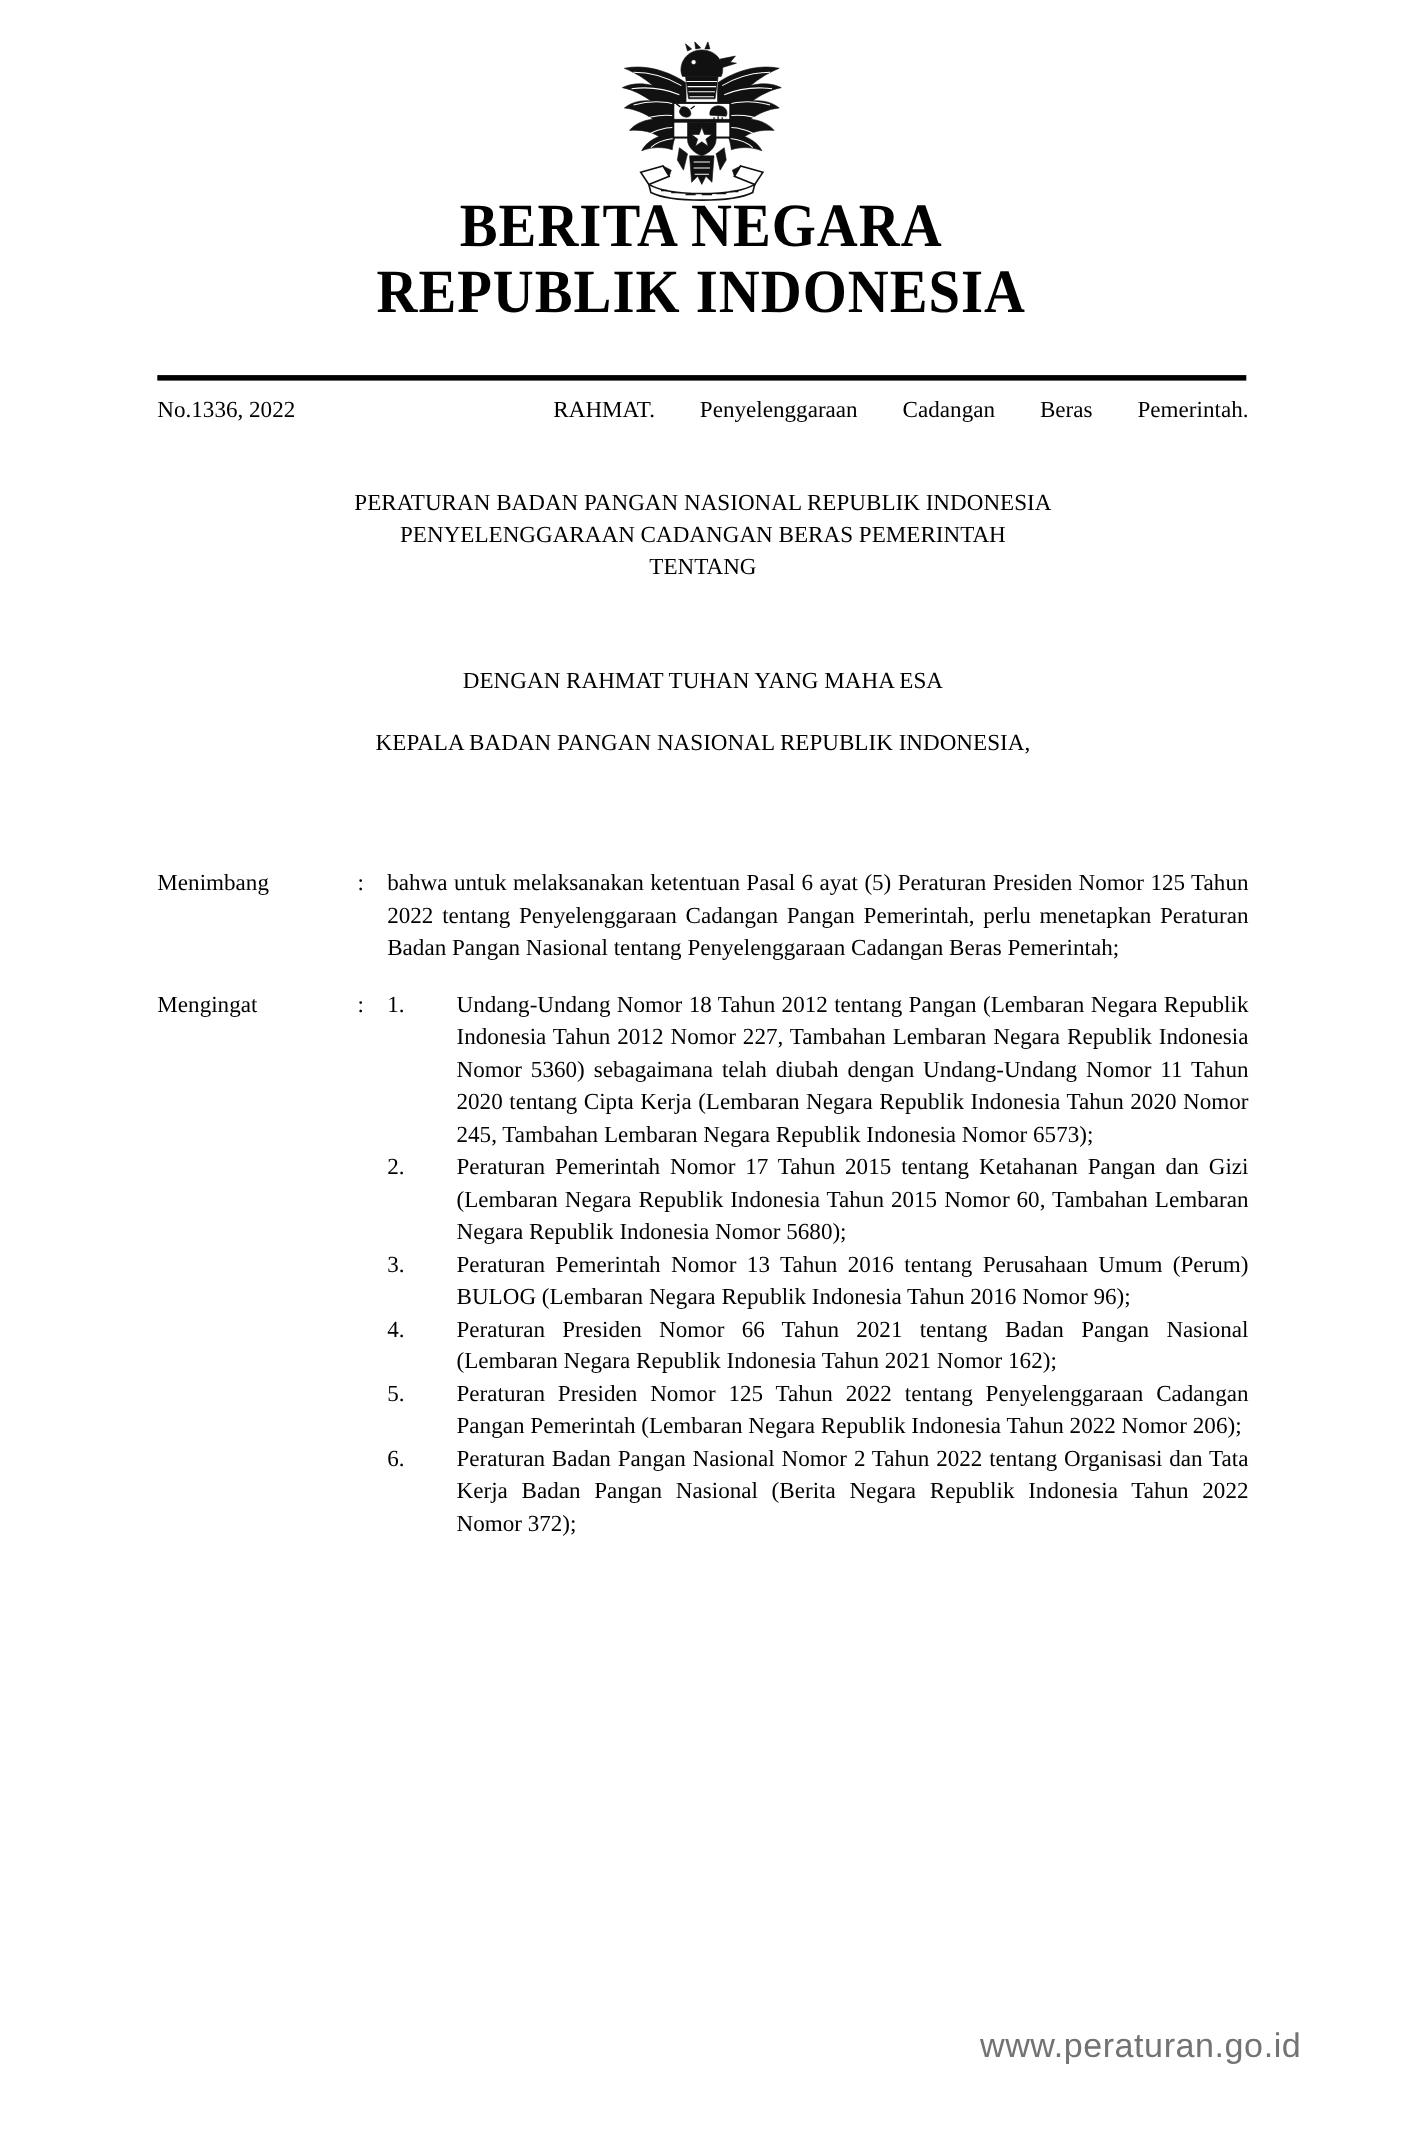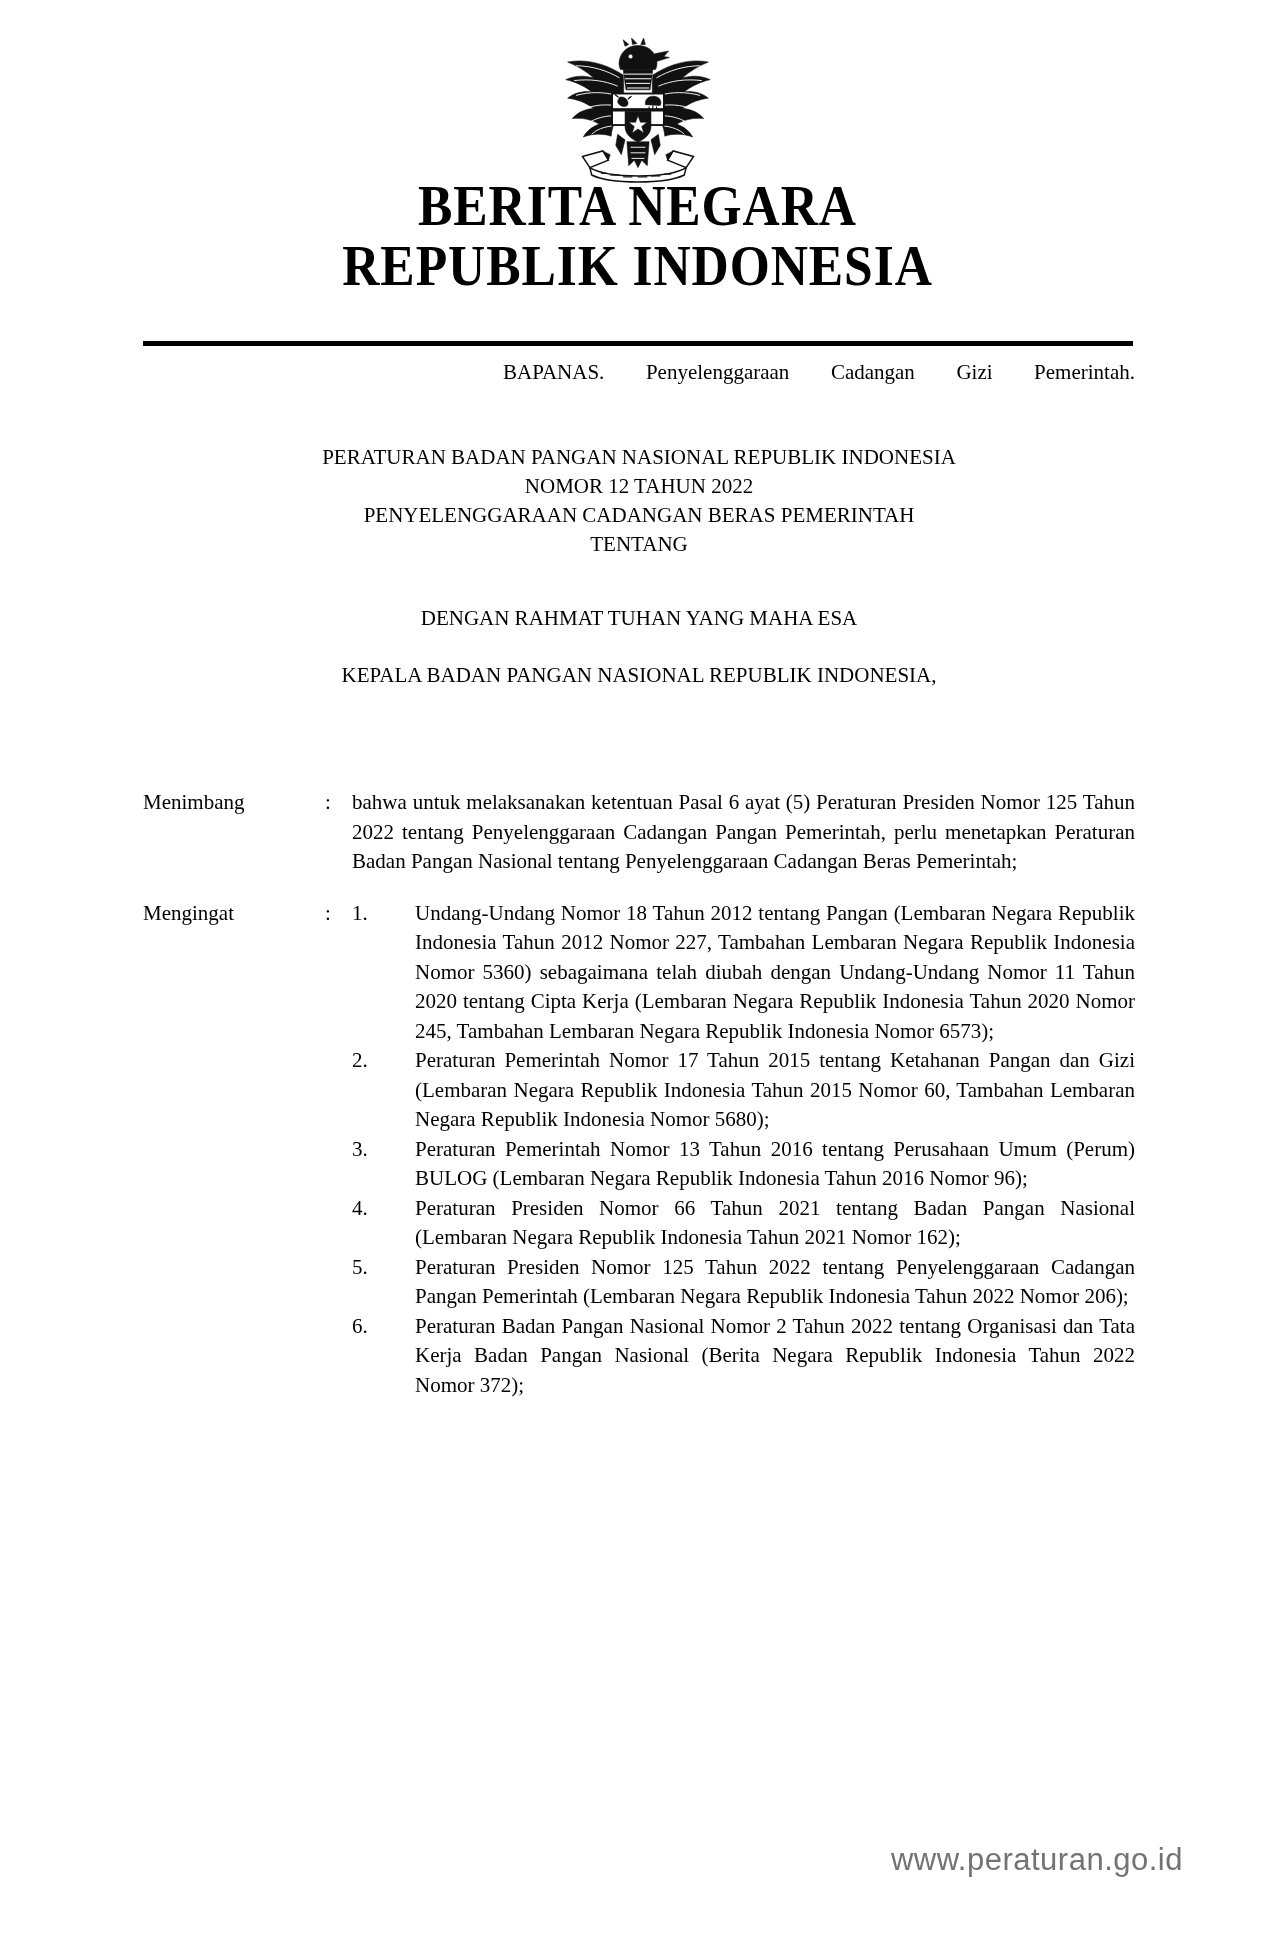--- a/index.html
+++ b/index.html
@@ -261,26 +261,26 @@
   </div>
 
   <div class="masthead">
     <div class="masthead-line">BERITA NEGARA</div>
     <div class="masthead-line">REPUBLIK INDONESIA</div>
   </div>
 
   <div class="hrule"></div>
 
   <div class="gazette">
-    <div class="gazette-subject">BAPANAS. Penyelenggaraan Cadangan Gizi Pemerintah.</div>
+    <div class="gazette-no">No.1336, 2022</div>
+    <div class="gazette-subject">RAHMAT. Penyelenggaraan Cadangan Beras Pemerintah.</div>
   </div>
 
   <div class="titleblock">
     <div class="tl">PERATURAN BADAN PANGAN NASIONAL REPUBLIK INDONESIA</div>
-    <div class="tl">NOMOR 12 TAHUN 2022</div>
     <div class="tl">PENYELENGGARAAN CADANGAN BERAS PEMERINTAH</div>
     <div class="tl">TENTANG</div>
   </div>
 
   <div class="basmalah">DENGAN RAHMAT TUHAN YANG MAHA ESA</div>
   <div class="authority">KEPALA BADAN PANGAN NASIONAL REPUBLIK INDONESIA,</div>
 
   <div class="clauses">
 
     <div class="clause-row">

